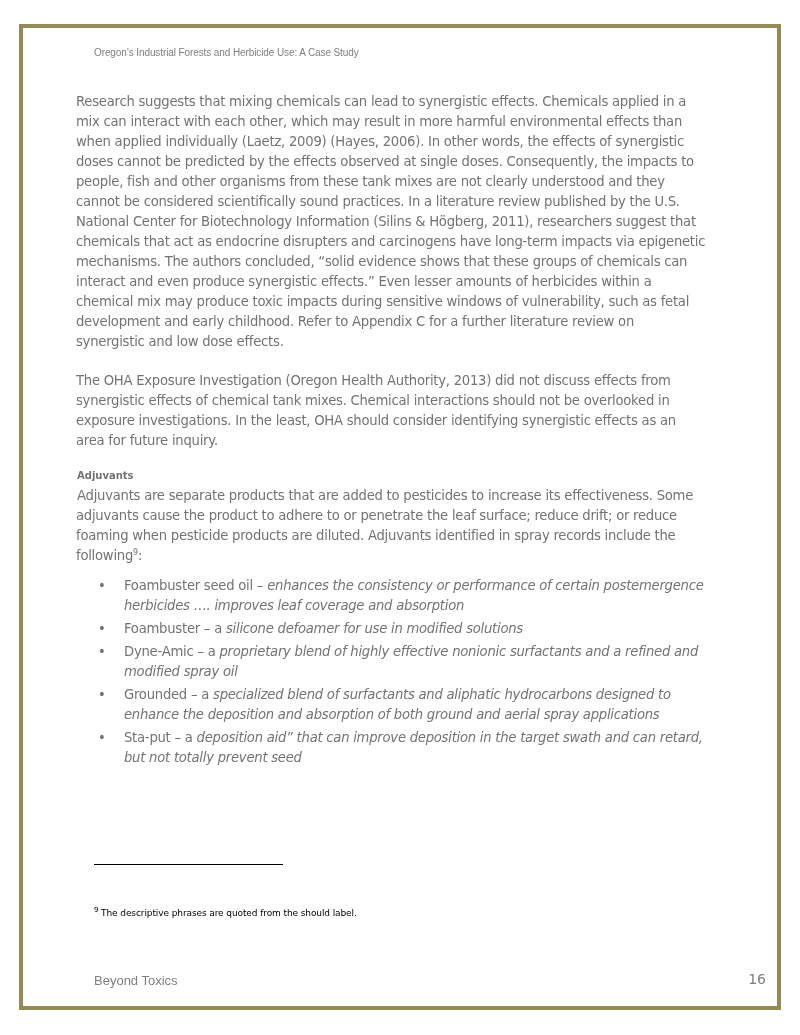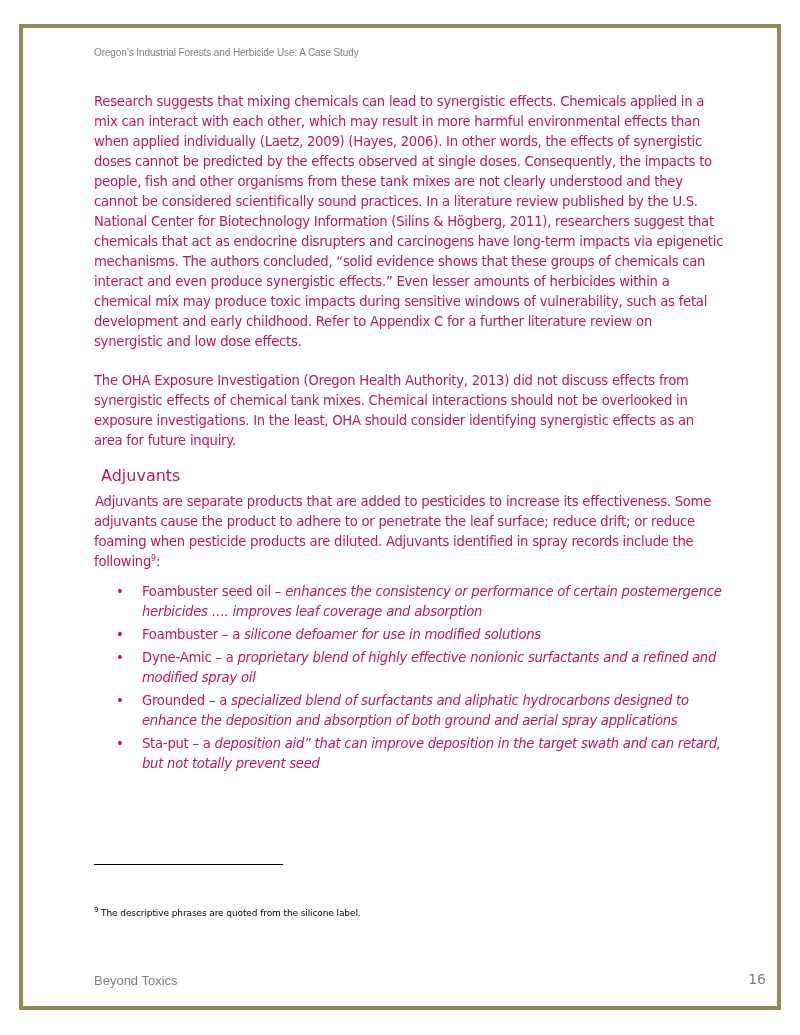--- a/index.html
+++ b/index.html
@@ -26,39 +26,39 @@
       position: absolute;
       left: 94px;
       top: 47px;
       font-family: "Liberation Sans", sans-serif;
       font-size: 10px;
       color: #7f7f7f;
       letter-spacing: -0.1px;
     }
     .content {
       position: absolute;
-      left: 94px;
+      left: 76px;
       top: 92px;
       width: 630px;
       font-family: "DejaVu Sans", sans-serif;
       font-size: 13.2px;
       line-height: 20px;
-      color: #be185d;
+      color: #737373;
       letter-spacing: -0.25px;
     }
     .content p {
       margin: 0;
     }
     .para-1 { margin-bottom: 19px !important; }
     .para-2 { margin-bottom: 16px !important; }
     .section-heading {
-      font-weight: normal;
-      font-size: 16px;
+      font-weight: bold;
+      font-size: 10px;
       line-height: 18px;
-      margin: 7px;
+      margin: 1px;
       letter-spacing: 0;
     }
     .para-3 { text-indent: 0; }
     .para-3 .lead-space { padding-left: 1px; }
     sup.fn-ref {
       font-size: 8px;
       line-height: 0;
       vertical-align: super;
     }
     ul.adjuvant-list {
@@ -151,16 +151,16 @@
     </li>
     <li>
       <span class="bullet">•</span>
       <span>Sta-put</span><span> – </span><span>a </span><span class="desc">deposition aid” that can improve deposition in the target swath and can retard, but not totally prevent seed</span>
     </li>
   </ul>
 </div>
 
 <div class="footnote-rule"></div>
 
-<div class="footnote"><sup>9</sup><span> The descriptive phrases are quoted from the silicone label.</span></div>
+<div class="footnote"><sup>9</sup><span> The descriptive phrases are quoted from the should label.</span></div>
 
 <div class="running-footer-left">Beyond Toxics</div>
 <div class="running-footer-right">16</div>
 
 </body></html>

